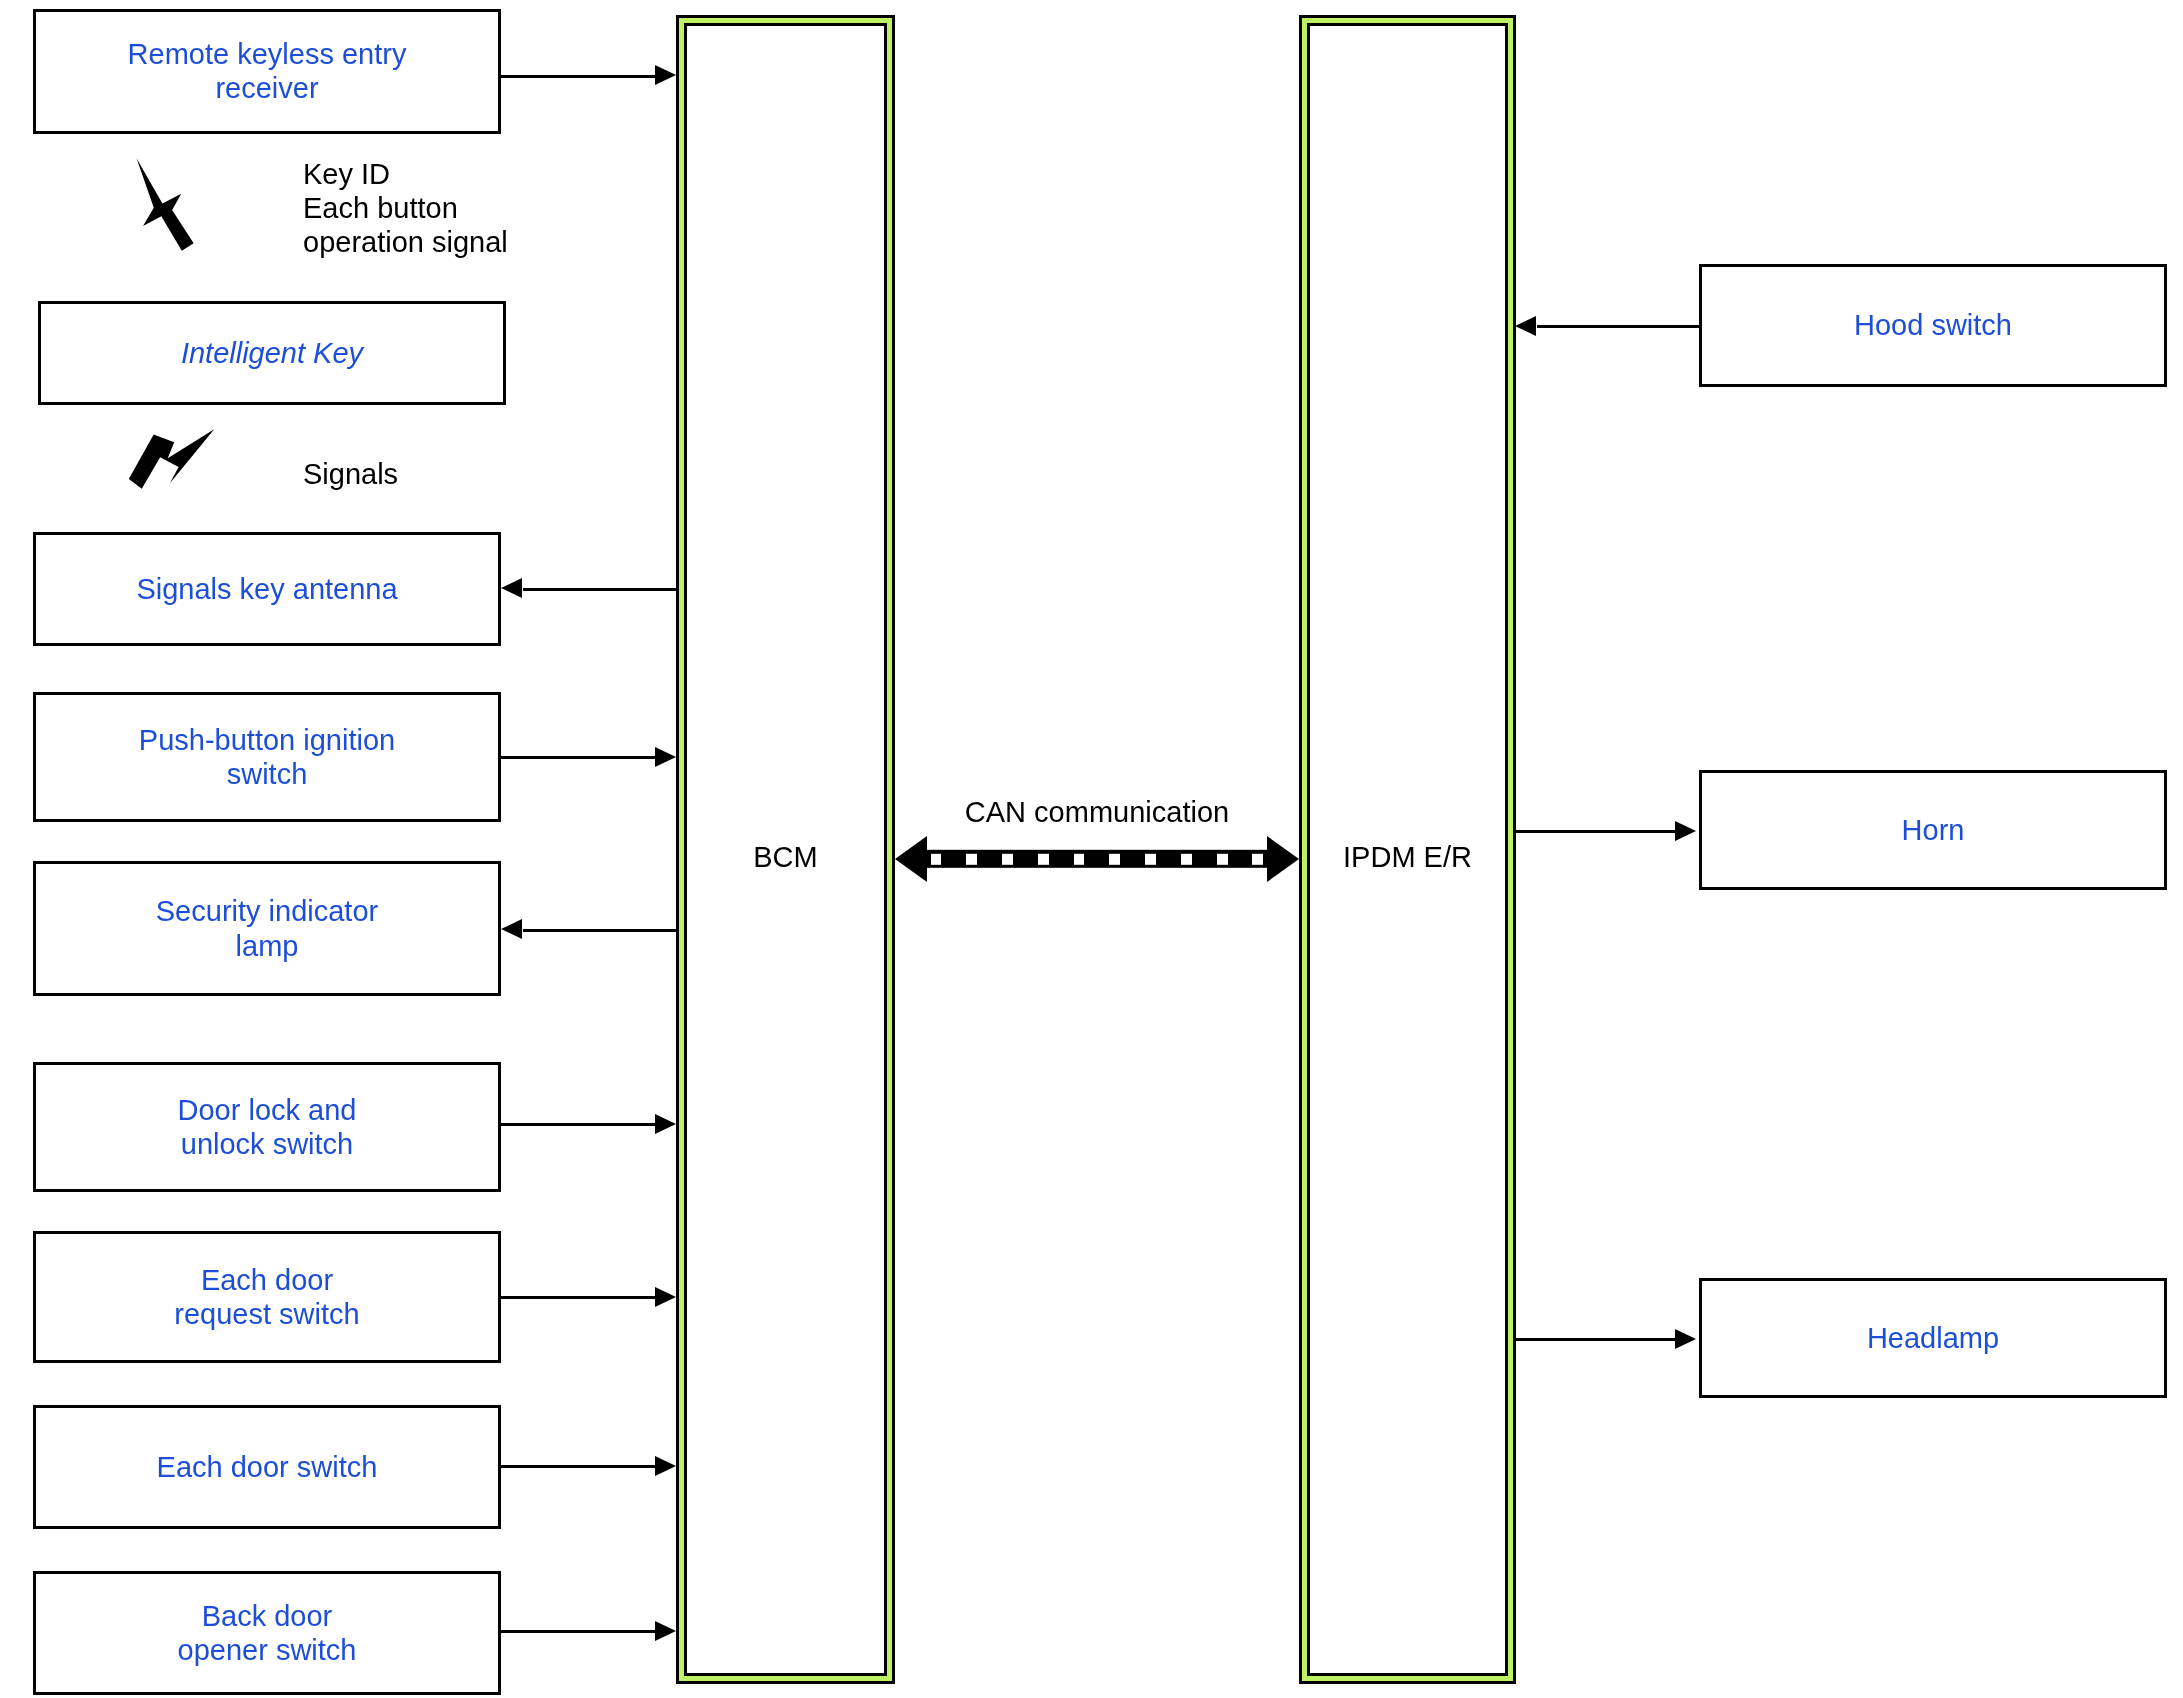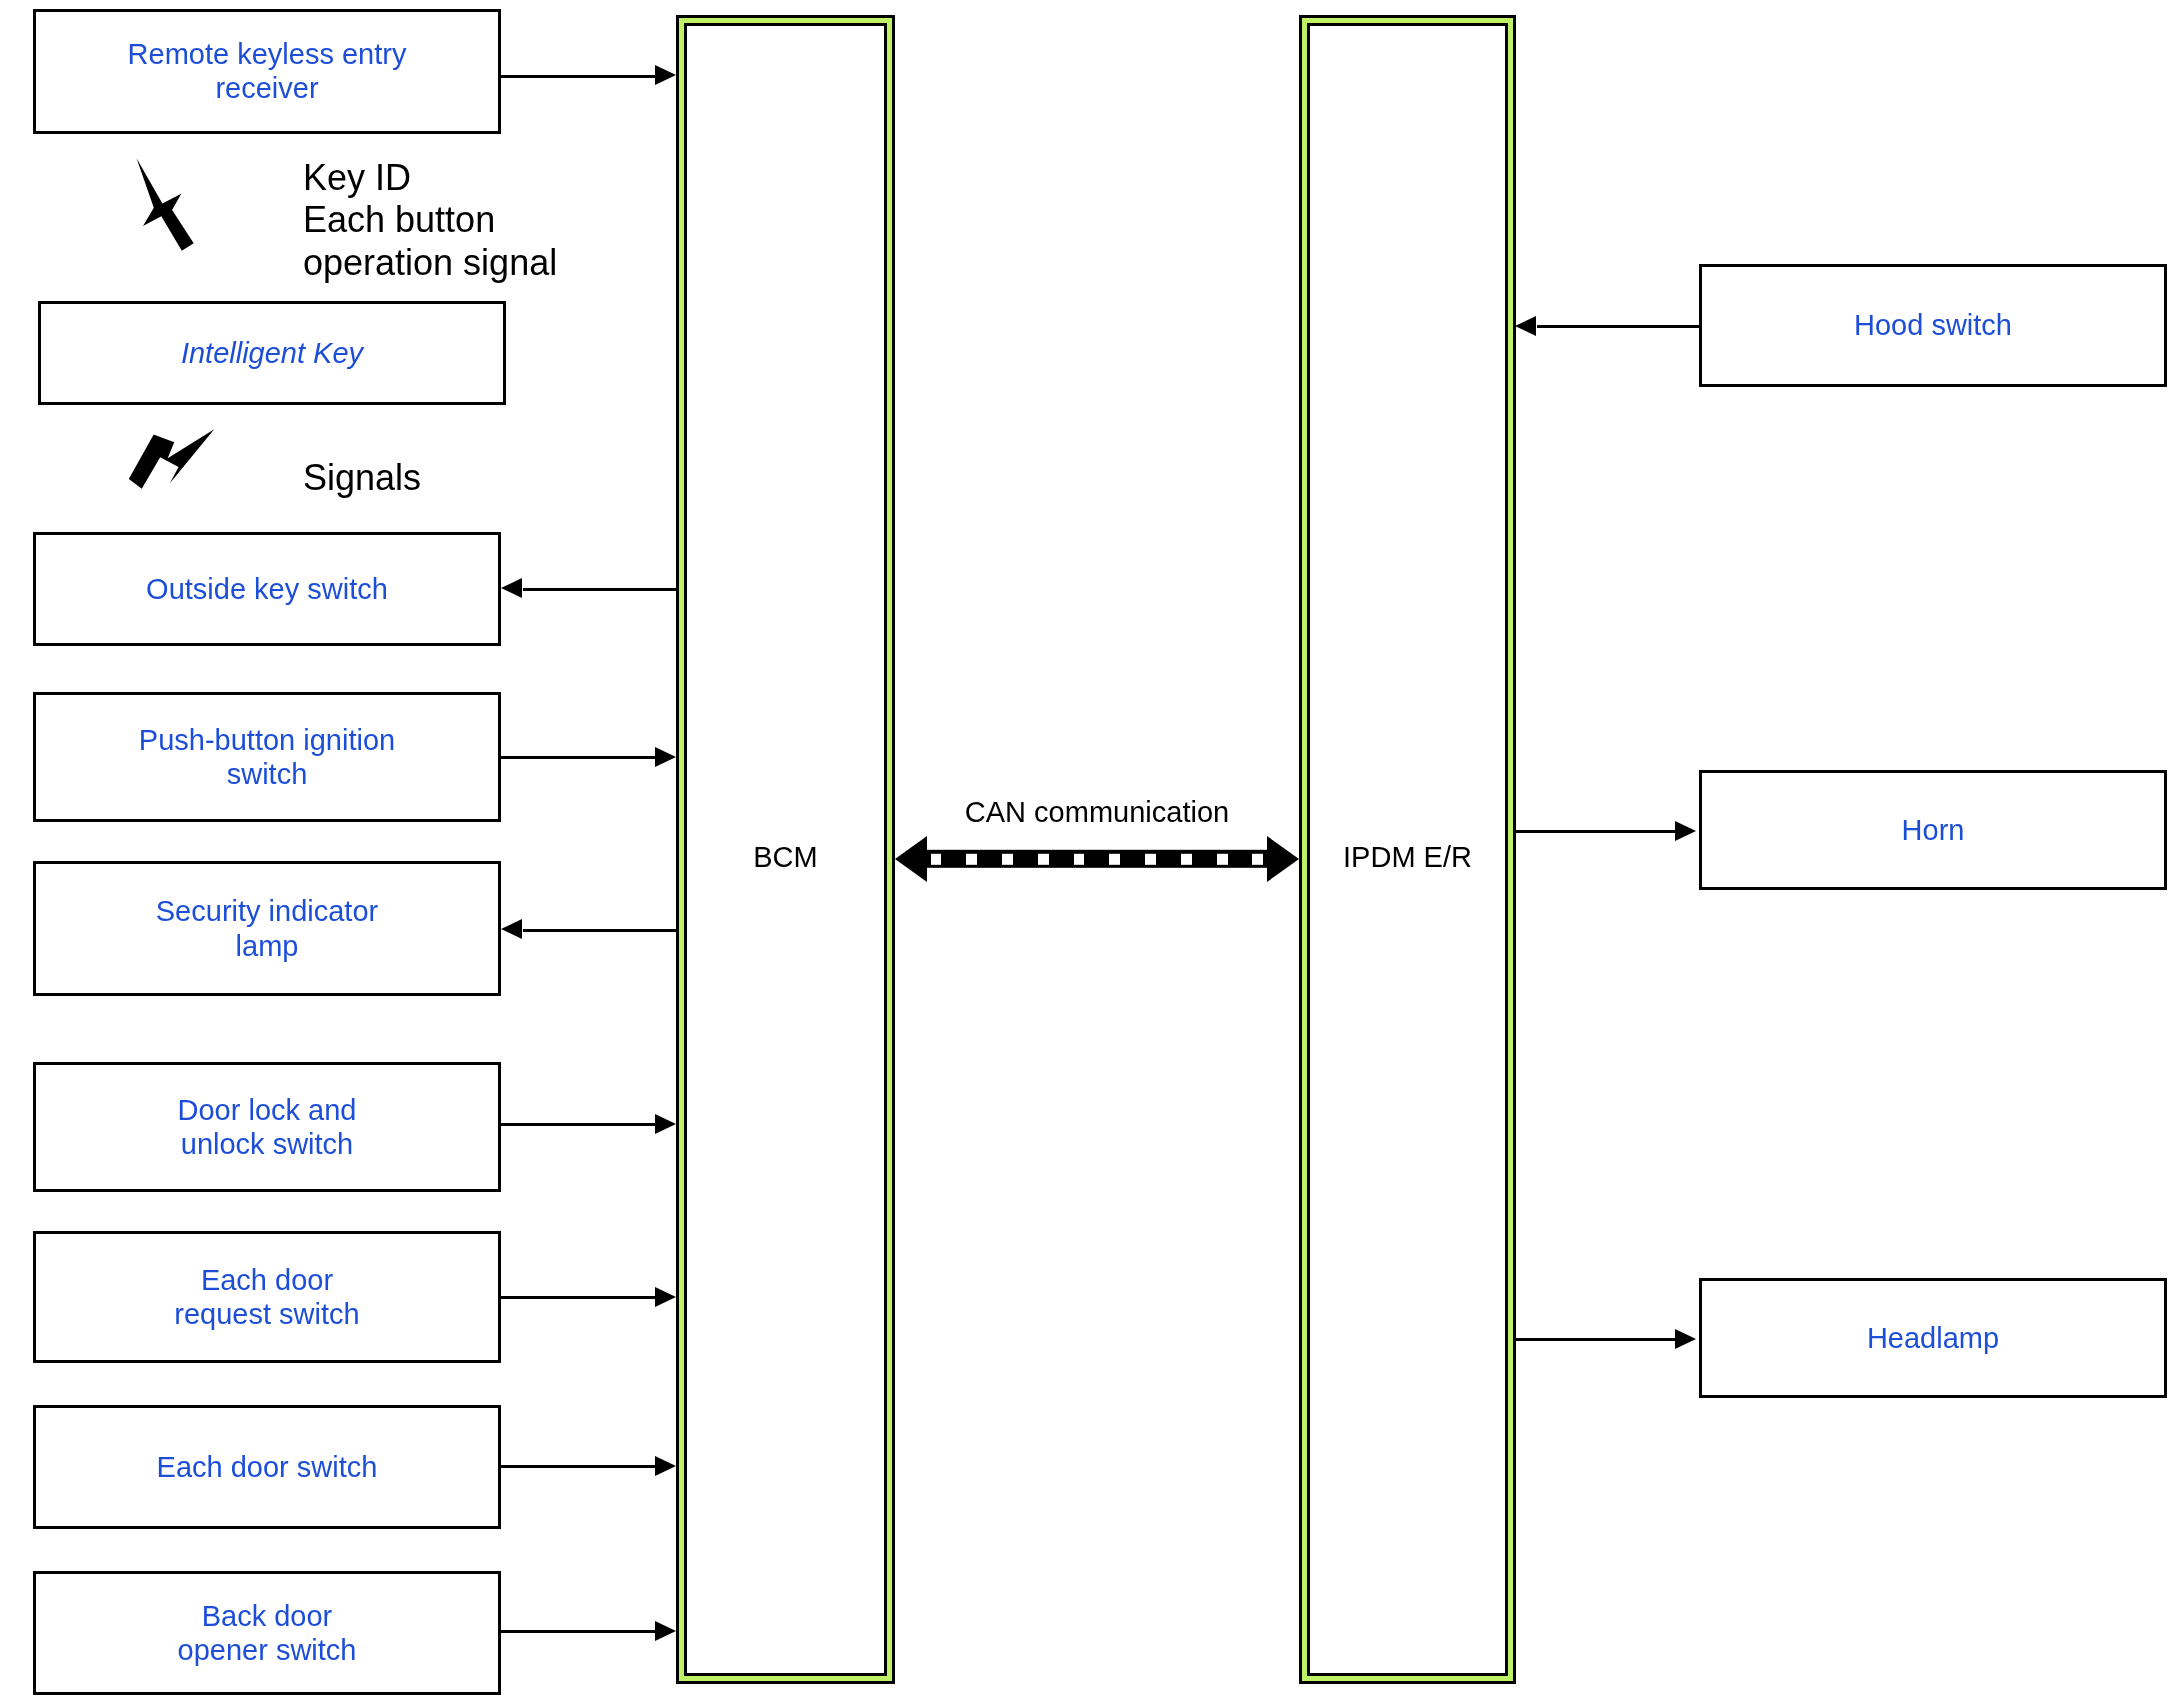--- a/index.html
+++ b/index.html
@@ -72,21 +72,21 @@
     height: 0;
     border-top: 10.8px solid transparent;
     border-bottom: 10.8px solid transparent;
   }
   .arrow-r { border-left: 21.6px solid #000000; }
   .arrow-l { border-right: 21.6px solid #000000; }
 
   
   .annot {
     position: absolute;
-    font-size: 36px;
+    font-size: 29px;
     color: #000000;
     line-height: 1.18;
     white-space: pre-line;
   }
 
   
   .can-wrap { position: absolute; }
   .can-label {
     position: absolute;
     left: 50%;
@@ -138,21 +138,21 @@
   <div class="node" style="left:33px; top:8.6px; width:468px; height:125px;">
     <span class="lbl">Remote keyless entry
 receiver</span>
   </div>
 
   <div class="node" style="left:38px; top:301px; width:468px; height:104px;font-style:italic;">
     <span class="lbl">Intelligent Key</span>
   </div>
 
   <div class="node" style="left:33px; top:532px; width:468px; height:114px;">
-    <span class="lbl">Outside key switch</span>
+    <span class="lbl">Signals key antenna</span>
   </div>
 
   <div class="node" style="left:33px; top:692px; width:468px; height:130px;">
     <span class="lbl">Push-button ignition
 switch</span>
   </div>
 
   <div class="node" style="left:33px; top:861px; width:468px; height:135px;">
     <span class="lbl">Security indicator
 lamp</span>

